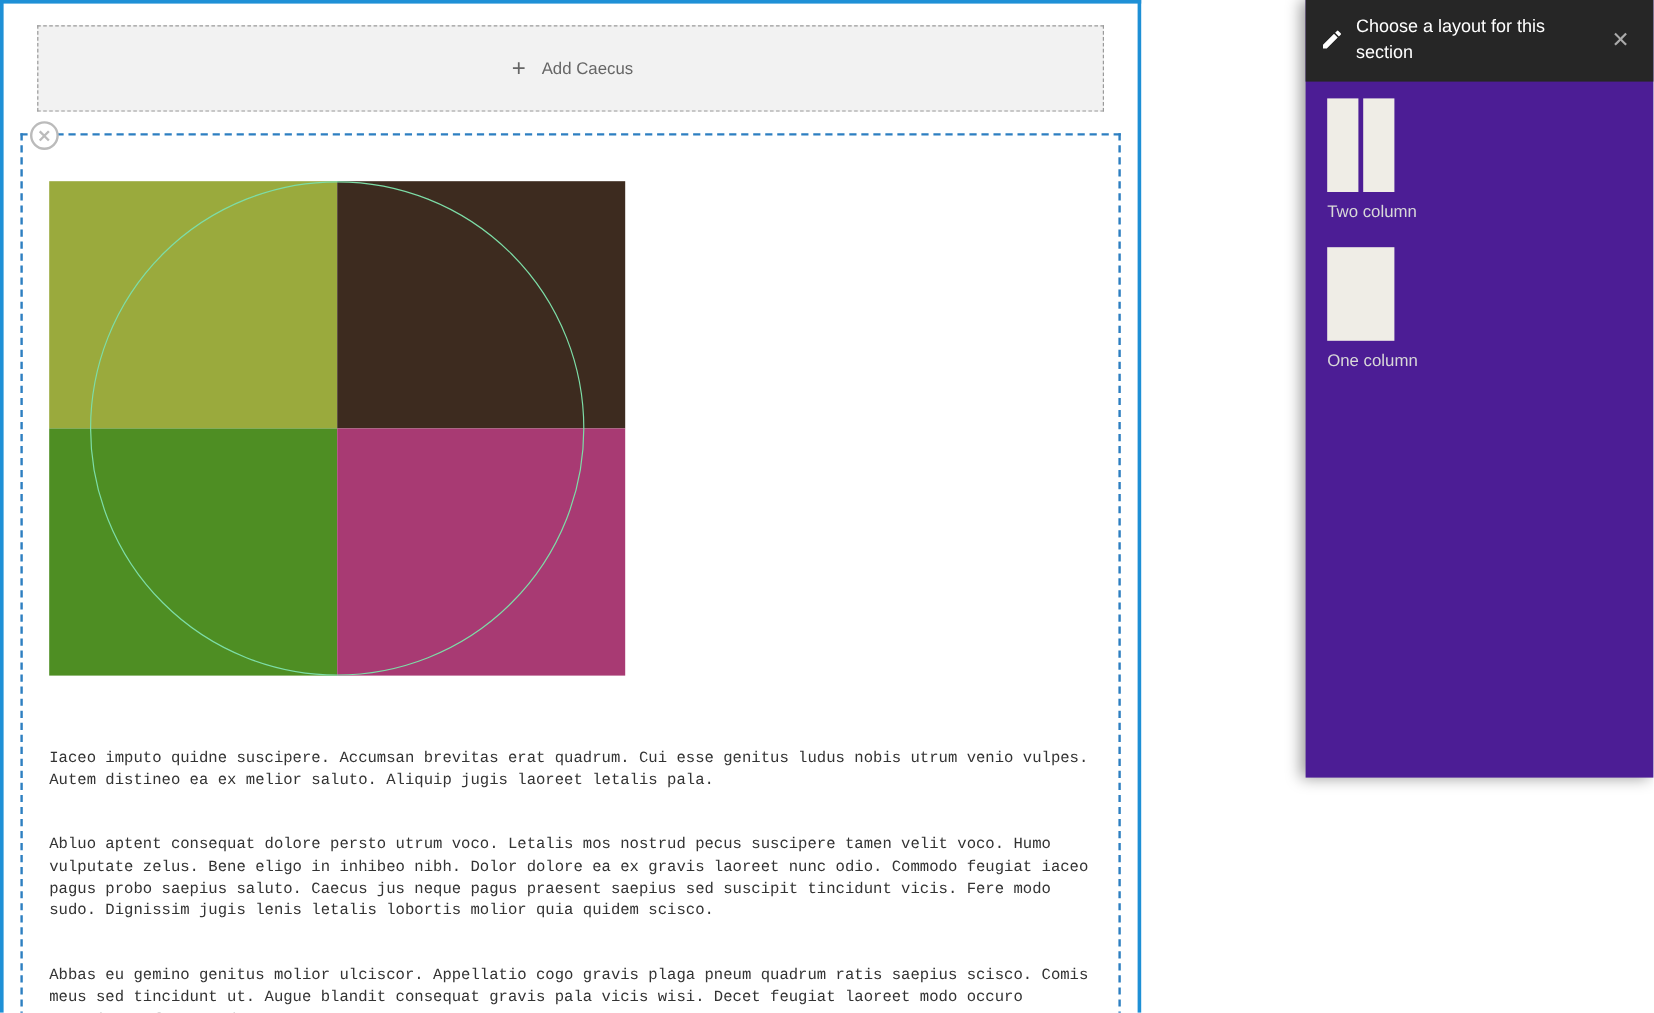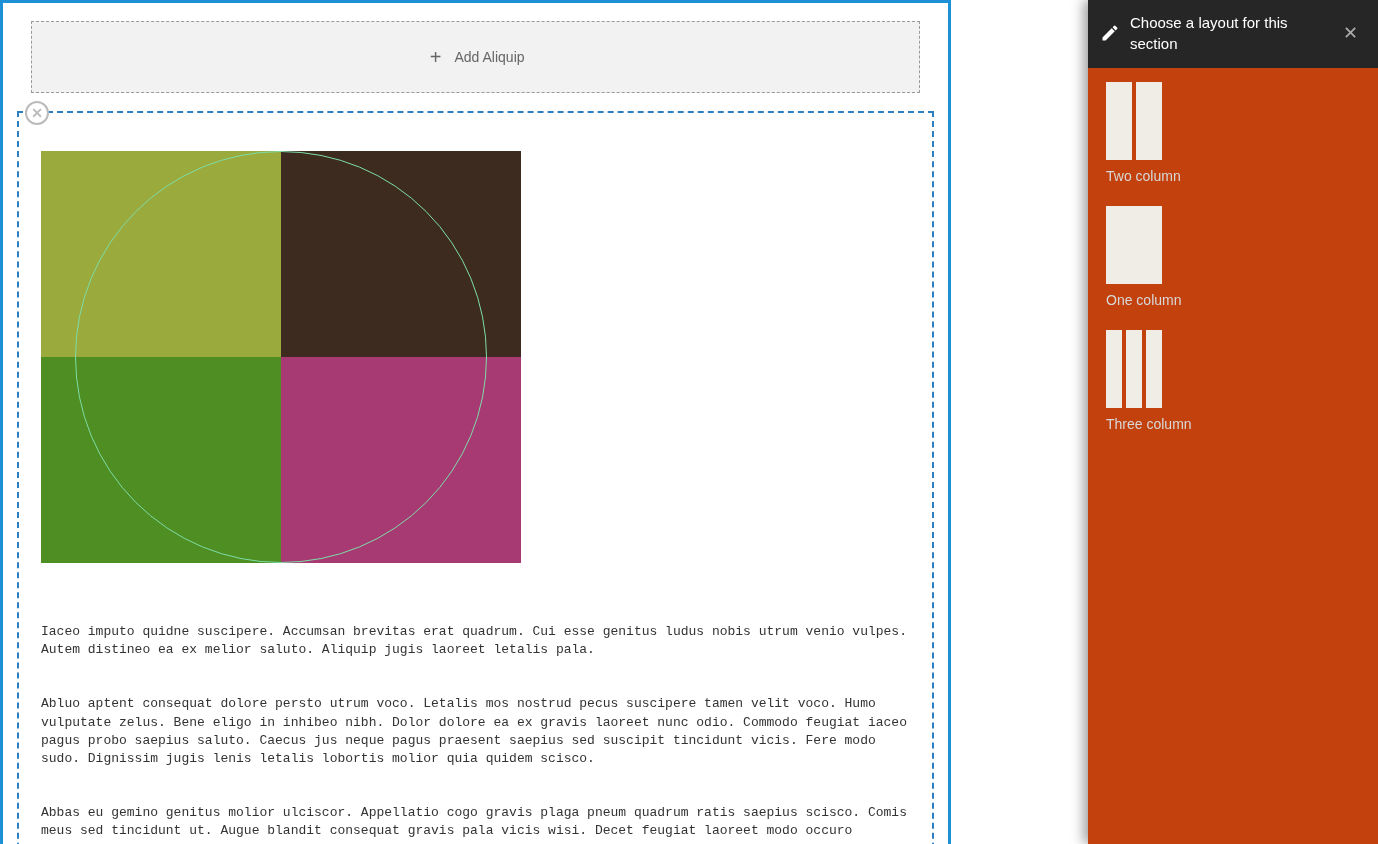--- a/index.html
+++ b/index.html
@@ -111,22 +111,22 @@
     font-family: Liberation Mono, monospace;
     margin-top: 36px;
   }
 
   
   .sidebar {
     position: absolute;
     top: 0;
     right: 0;
     width: 290px;
-    height: 844px;
-    background: #c2410c;
+    height: 648px;
+    background: #4c1d95;
     color: #e6e6e6;
     box-shadow: -4px 0 12px rgba(0,0,0,0.4);
   }
   .sidebar-header {
     display: flex;
     align-items: center;
     padding: 12px 16px 14px 12px;
     background: #262626;
   }
   .pencil-icon {
@@ -176,21 +176,21 @@
     color: #d8d8d8;
   }
 </style>
 </head>
 <body>
 
 <div class="canvas">
 
   <div class="add-section-bar">
     <span class="plus">+</span>
-    <span>Add Aliquip</span>
+    <span>Add Caecus</span>
   </div>
 
   <div class="section-wrap">
     <div class="close-btn">
       <span>✕</span>
     </div>
 
     <div class="dashed-section">
 
       <div class="quad-img">
@@ -231,24 +231,16 @@
       <div class="layout-label">Two column</div>
     </div>
 
     <div class="layout-option">
       <div class="layout-preview layout-1">
         <div class="col"></div>
       </div>
       <div class="layout-label">One column</div>
     </div>
 
-    <div class="layout-option">
-      <div class="layout-preview layout-3">
-        <div class="col"></div>
-          <div class="col"></div>
-          <div class="col"></div>
-      </div>
-      <div class="layout-label">Three column</div>
-    </div>
 
 
   </div>
 </div>
 
 </body></html>

